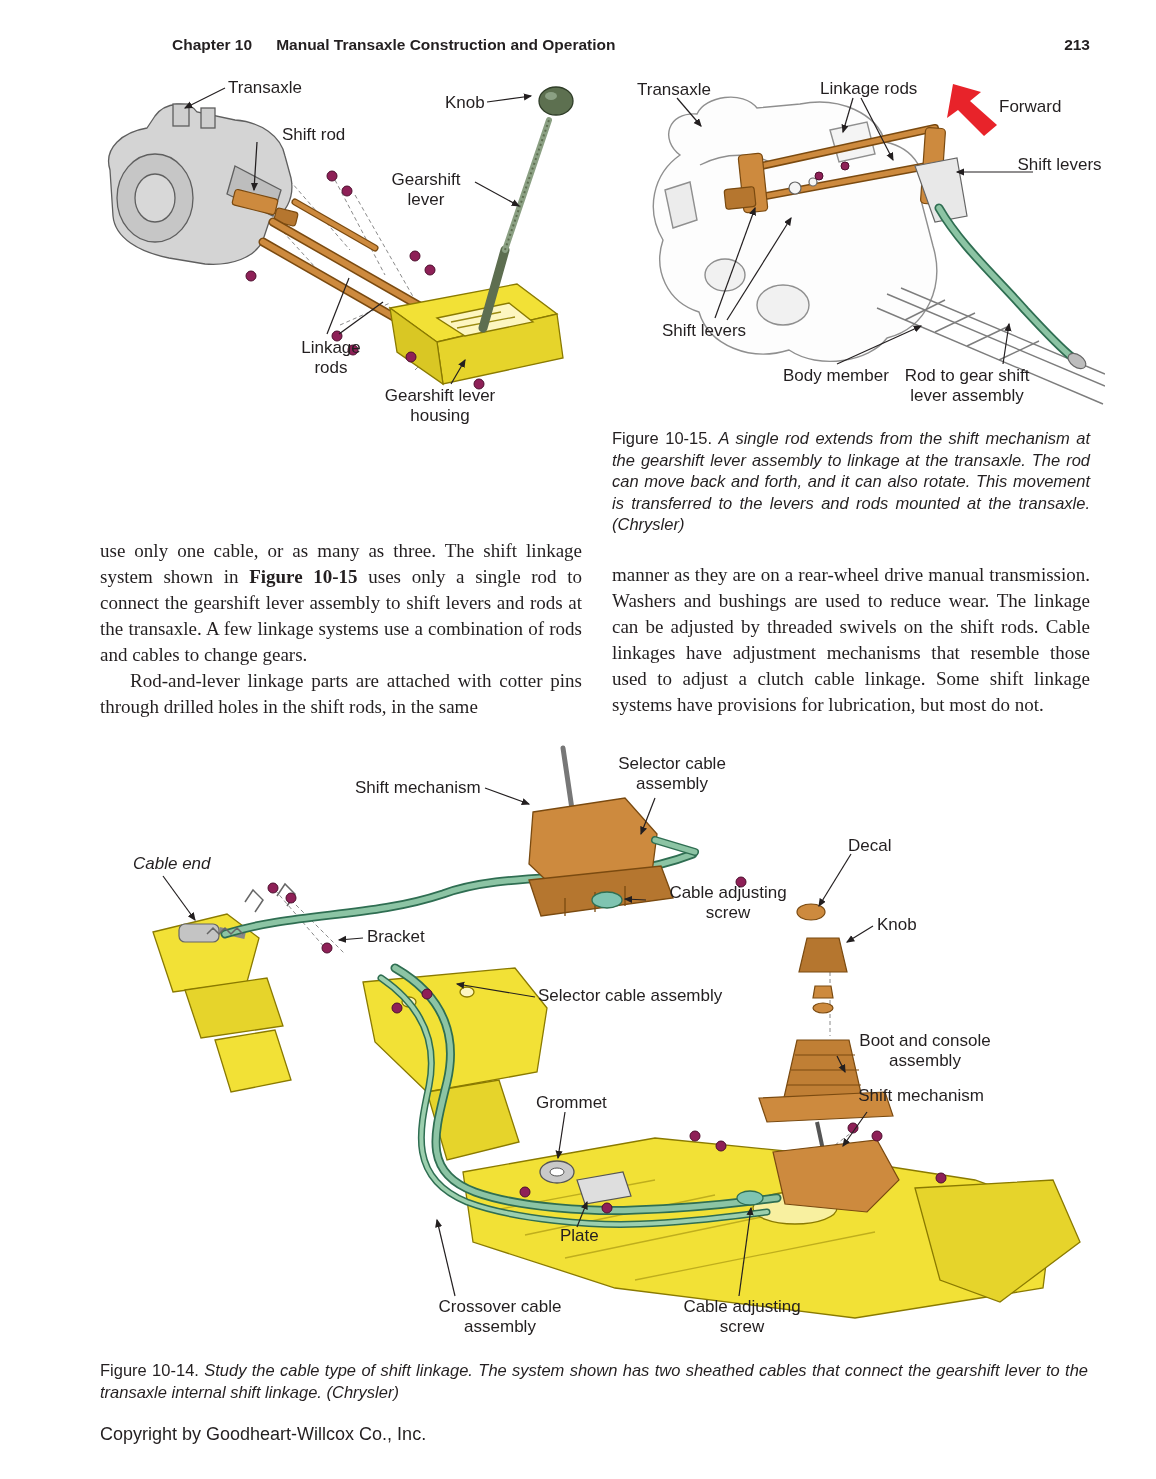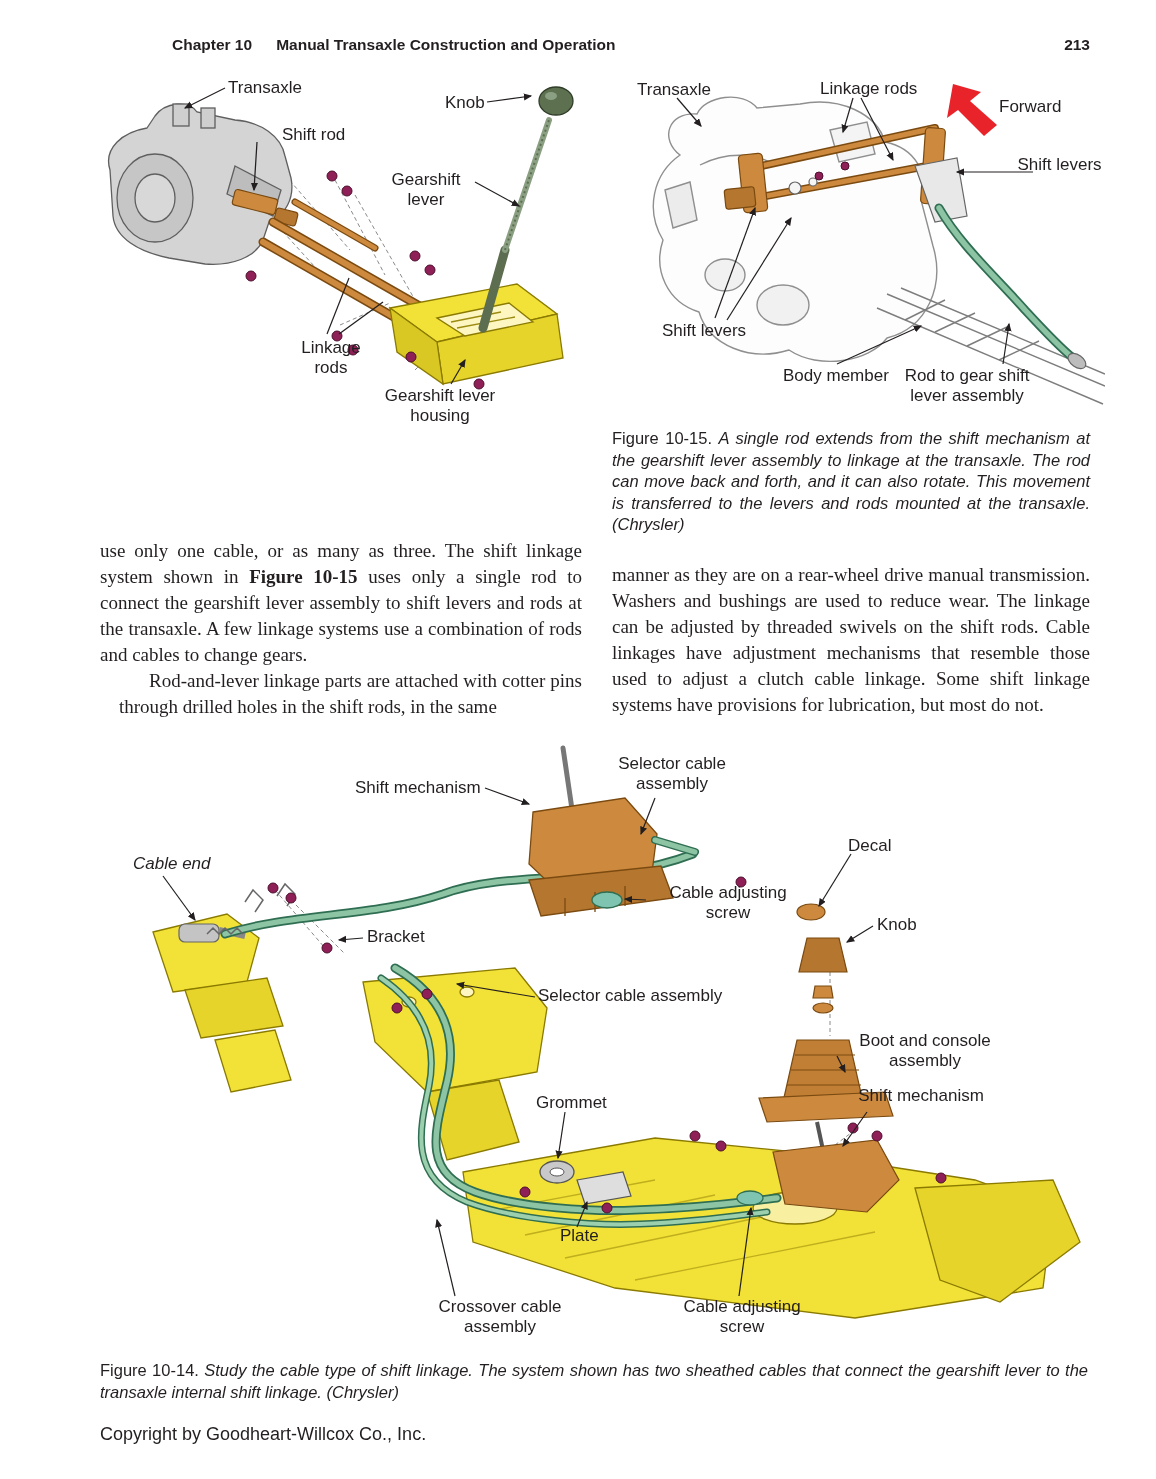--- a/index.html
+++ b/index.html
@@ -28,21 +28,21 @@
   .caption {
     position:absolute;
     font-family:"Liberation Sans", sans-serif;
     font-size:16.5px; line-height:21.5px; text-align:justify;
   }
   .caption b { font-style:normal; font-weight:normal; }
   .caption .cap-italic { font-style:italic; }
   .bodycol {
     position:absolute; font-size:19px; line-height:26px; text-align:justify;
   }
-  .bodycol p.indent { text-indent:30px;margin-left:19px; }
+  .bodycol p.indent { text-indent:30px; }
   .copyright {
     position:absolute;
     font-family:"Liberation Sans", sans-serif; font-size:18px;
   }
 </style>
 </head>
 <body>
 
 <div class="page">
 

